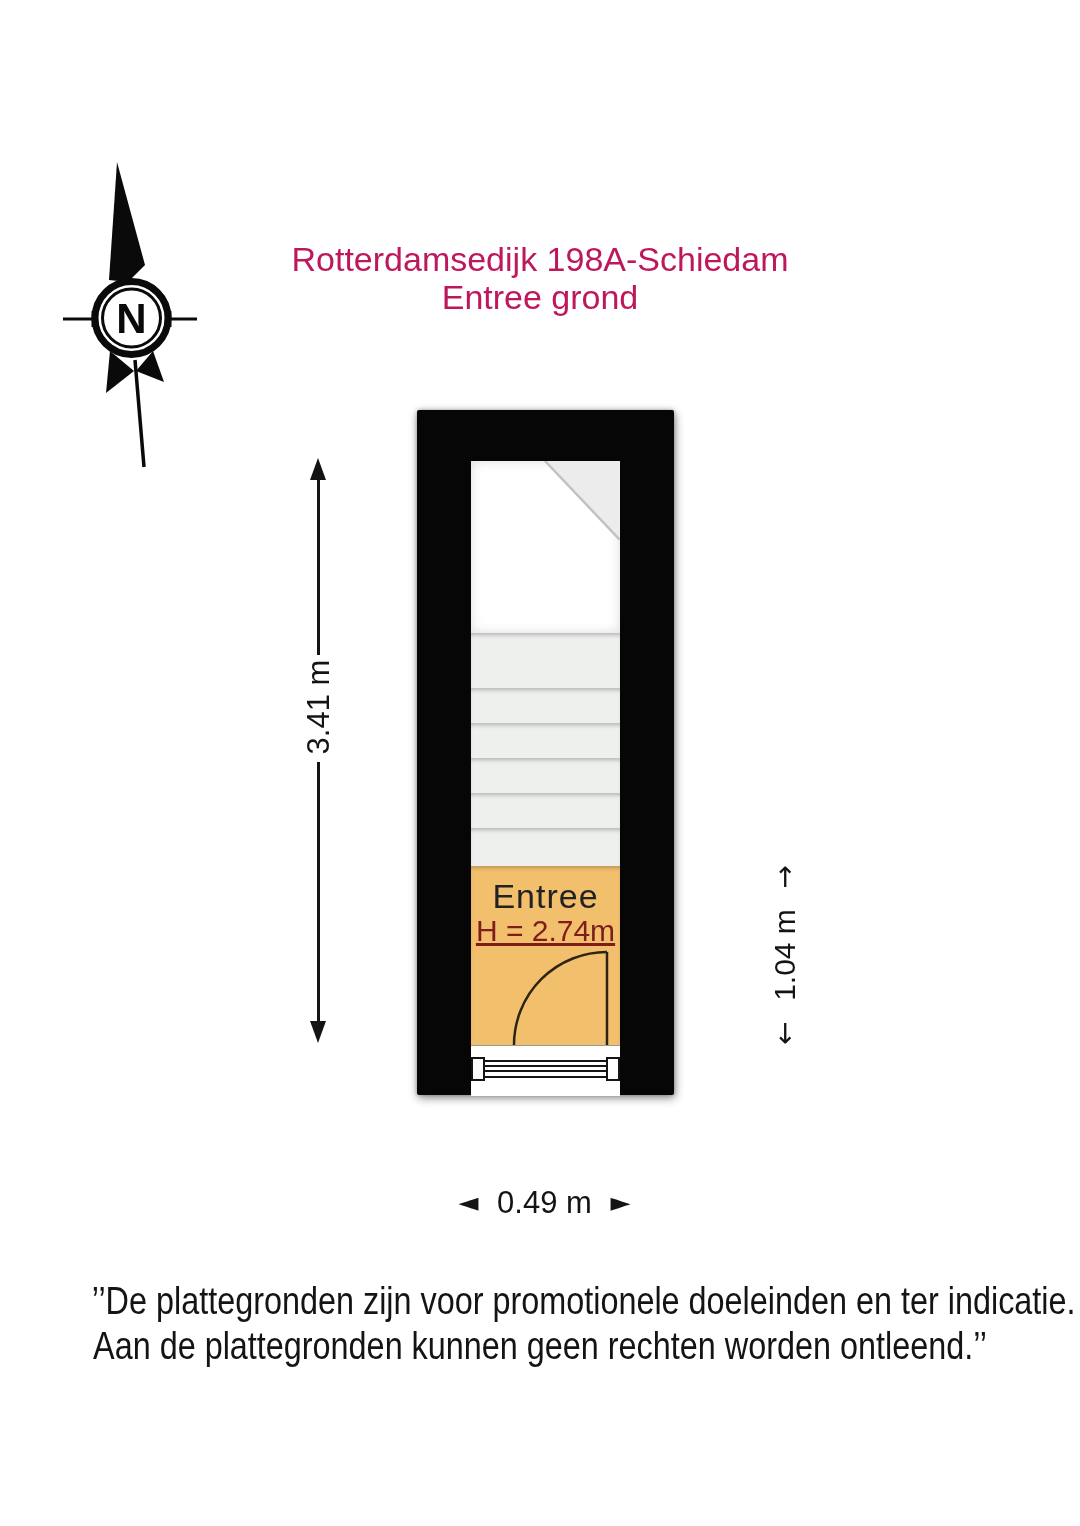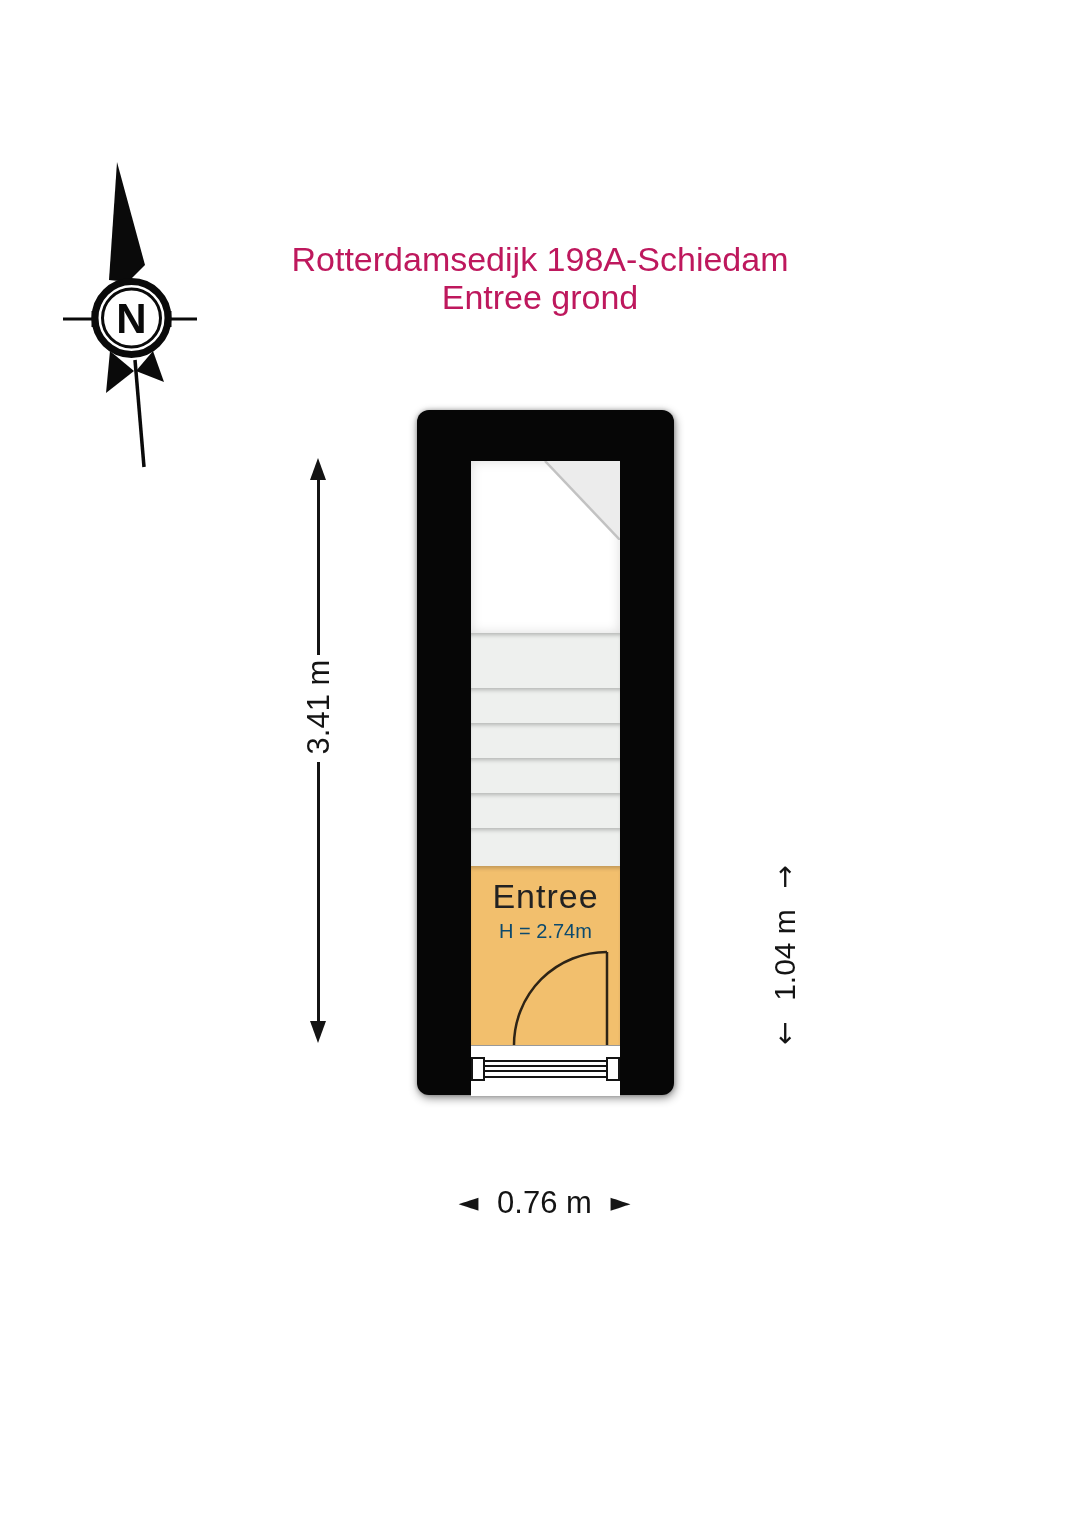--- a/index.html
+++ b/index.html
@@ -12,34 +12,34 @@
   
   .title{left:0;top:240px;width:1080px;text-align:center;
          font-size:34px;line-height:38px;color:#be185d;}
 
   
   #compass{left:60px;top:155px;width:140px;height:315px;}
 
   
   #plan{left:417px;top:410px;width:257px;height:685px;background:#060606;
         box-shadow:1px 3px 10px rgba(0,0,0,.45), 0 0 4px rgba(0,0,0,.25);
-        border-radius:12px;}
+        border-radius:2px;}
   #interior{position:absolute;left:54px;top:51px;width:149px;height:584px;
             display:flex;flex-direction:column;}
   .stair-void{height:172px;background:#ffffff;position:relative;
               box-shadow:inset 0 0 12px rgba(0,0,0,.14);}
   .corner-svg{position:absolute;right:0;top:0;}
   .tread{background:#eef0ee;box-shadow:inset 0 4px 4px -2px rgba(0,0,0,.25);}
   .t1{height:55px;} .t2{height:35px;} .t3{height:35px;}
   .t4{height:35px;} .t5{height:35px;} .t6{height:38px;}
   .entree{height:179px;background:#f2bf6d;position:relative;text-align:center;
           box-shadow:inset 0 4px 4px -2px rgba(0,0,0,.22);}
   .room-name{padding-top:12px;font-size:34px;line-height:37px;
              letter-spacing:1px;color:#222;}
-  .room-height{font-size:20px;line-height:32px;color:#0c4a6e;}
+  .room-height{font-size:30px;line-height:32px;color:#7f1d1d;text-decoration:underline;}
   .door-svg{position:absolute;left:0;top:0;}
 
   
   #doorway{position:absolute;left:54px;top:635px;width:149px;height:50px;
            background:#ffffff;border-top:1px solid #999;}
   .door-band{position:absolute;left:0px;right:0px;top:14px;height:18px;
              border:2px solid #151515;background:#fff;box-sizing:border-box;}
   .door-band .line{position:absolute;left:0;right:0;height:2px;background:#151515;}
   .door-band .l1{top:3px;} .door-band .l2{top:8px;}
   .jamb{position:absolute;top:11px;width:14px;height:24px;background:#fff;
@@ -147,18 +147,22 @@
   <div class="abs arrow-down" id="dim341-down"></div>
 
   <div class="abs dim-label rot" id="dim104">
     <span class="arrow-glyph">←</span>
     <span>1.04 m</span>
     <span class="arrow-glyph">→</span>
   </div>
 
   <div class="abs" id="dim089">
     <span class="tri">◄</span>
-    <span class="val">0.76 m</span>
+    <span class="val">0.49 m</span>
     <span class="tri">►</span>
   </div>
 
+  <div class="abs disclaimer">
+    <span class="dline">’’De plattegronden zijn voor promotionele doeleinden en ter indicatie.</span>
+    <span class="dline">Aan de plattegronden kunnen geen rechten worden ontleend.’’</span>
+  </div>
 
 </div>
 
 </body></html>

